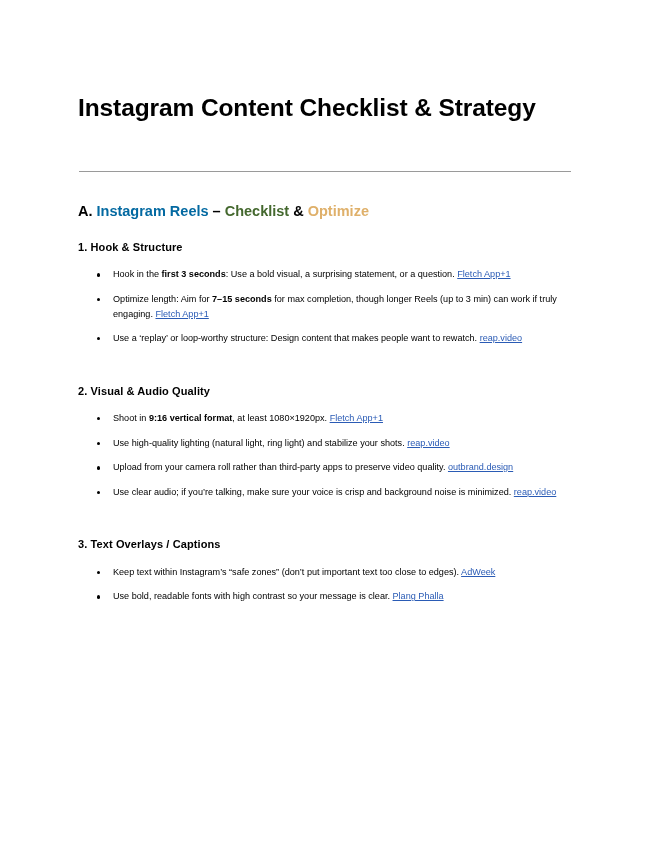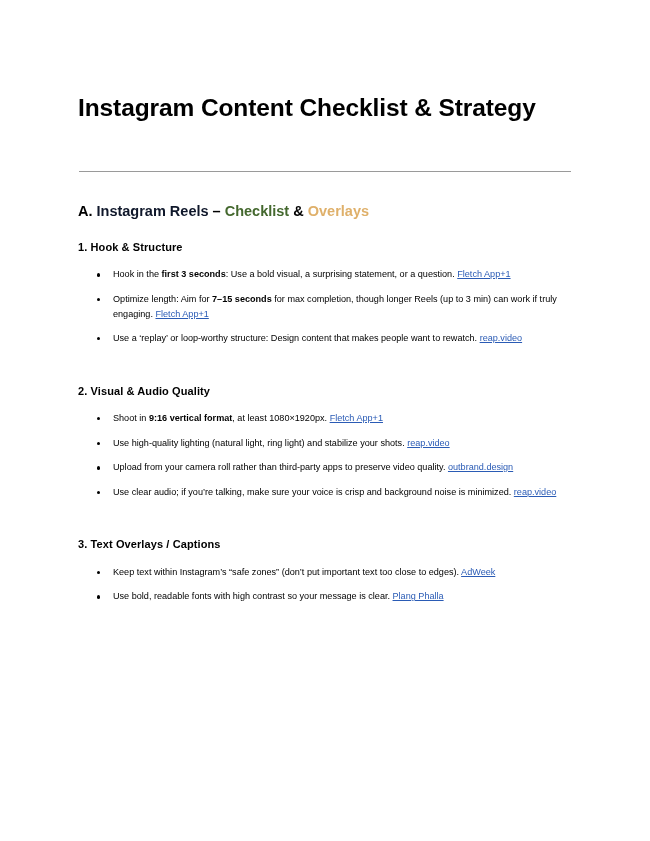--- a/index.html
+++ b/index.html
@@ -39,21 +39,21 @@
     width: 492px;
   }
   .section-heading {
     margin: 0;
     padding-top: 22px;
     font-size: 14.5px;
     font-weight: bold;
     line-height: 1.3;
   }
   .sh-black { color: #000000; }
-  .sh-blue  { color: #0f172a; }
+  .sh-blue  { color: #0369a1; }
   .sh-green { color: #44682e; margin-top: 20px; }
   .sh-orange{ color: #dfb06a; }
 
   .sub-heading {
     margin: 0;
     padding-top: 19px;
     font-size: 11px;
     font-weight: bold;
     letter-spacing: 0.1px;
     line-height: 1.3;
@@ -101,21 +101,21 @@
   <h1 class="doc-title">Instagram Content Checklist &amp; Strategy</h1>
 
   <hr class="divider">
 
   <h2 class="section-heading">
     <span class="sh-black">A.</span>
     <span class="sh-blue">Instagram Reels</span>
     <span class="sh-black">–</span>
     <span class="sh-green">Checklist</span>
     <span class="sh-black">&amp;</span>
-    <span class="sh-orange">Overlays</span>
+    <span class="sh-orange">Optimize</span>
   </h2>
 
   <div id="sections-root">
       <div class="sub-heading">1. Hook &amp; Structure</div>
       <ul class="bullets">
         <li><span>Hook in the </span><span class="b">first 3 seconds</span><span>: Use a bold visual, a surprising statement, or a question. </span><a class="cite">Fletch App+1</a></li>
         <li><span>Optimize length: Aim for </span><span class="b">7–15 seconds</span><span> for max completion, though longer Reels (up to 3 min) can work if truly engaging. </span><a class="cite">Fletch App+1</a></li>
         <li><span>Use a ‘replay’ or loop-worthy structure: Design content that makes people want to rewatch. </span><a class="cite">reap.video</a></li>
       </ul>
       <div class="sec-gap"></div>

